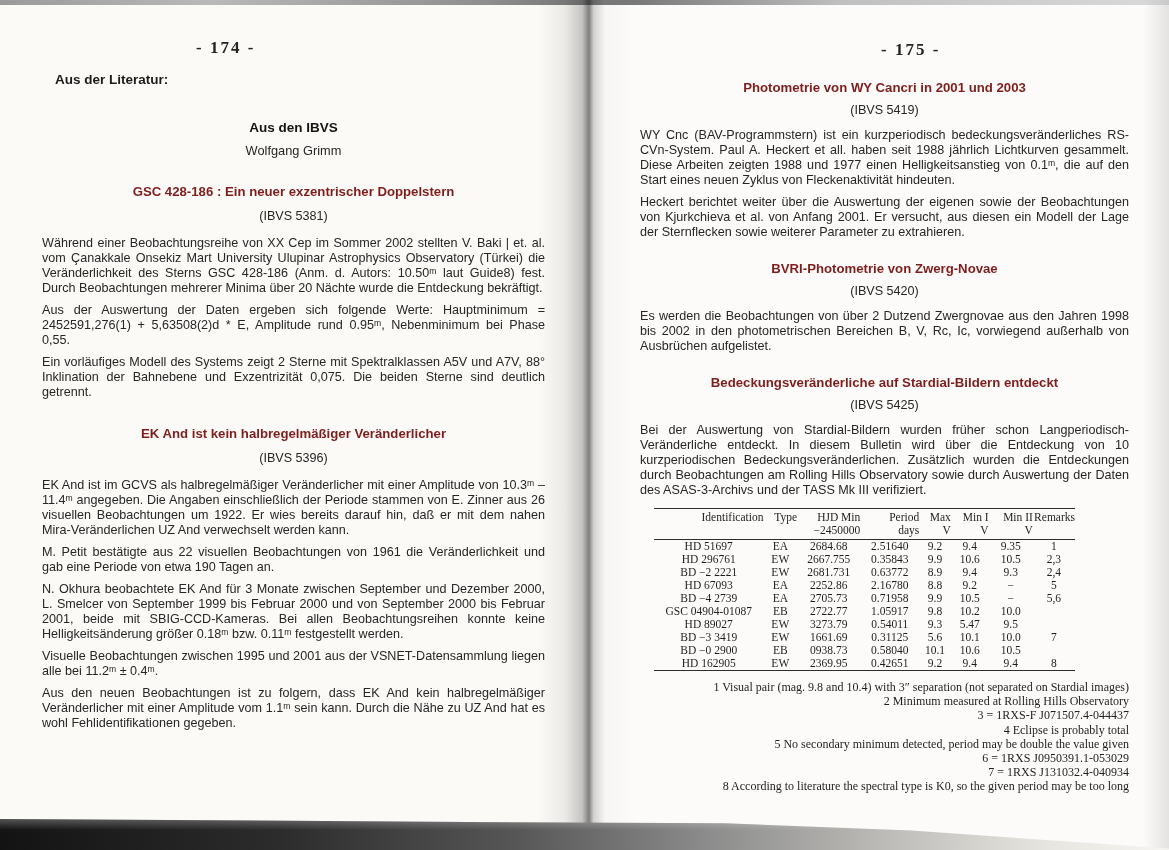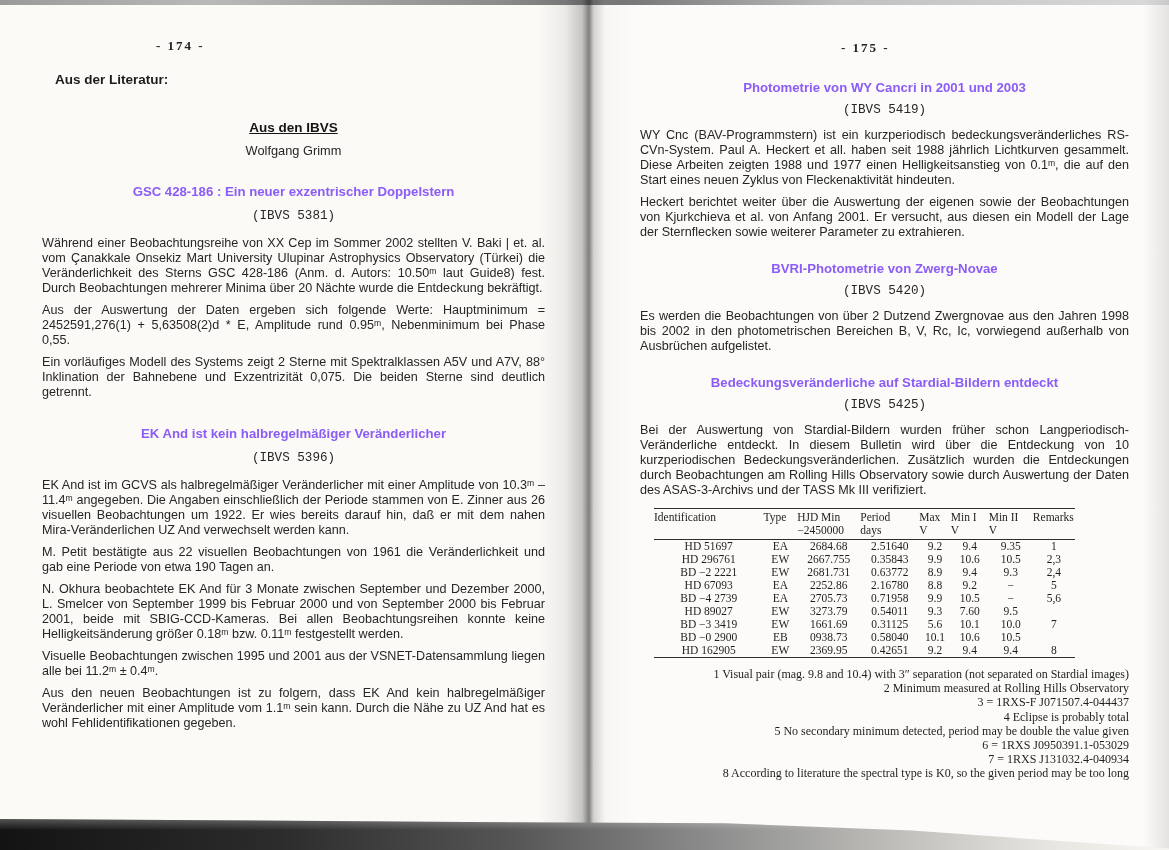--- a/index.html
+++ b/index.html
@@ -27,45 +27,45 @@
   .bottom-shadow{position:absolute;left:0;bottom:0;width:100%;height:36px;
     background:linear-gradient(to right,#131313 0%,#2c2c2c 24%,#565656 44%,#8a8a8a 60%,#bdbcb8 76%,#e8e6e1 90%,#f6f5f1 100%);
     clip-path:polygon(0 14%,40% 22%,62% 26%,78% 46%,92% 78%,100% 96%,100% 100%,0 100%);}
   .bottom-shadow::after{content:"";position:absolute;inset:0;
     background:linear-gradient(to bottom,rgba(255,255,255,.40),rgba(255,255,255,0) 45%);}
   .right-shade{position:absolute;top:0;right:0;width:26px;height:100%;
     background:linear-gradient(to left,rgba(140,140,140,.22),rgba(140,140,140,0));}
 
   
   .pagenum{position:absolute;font-family:"Liberation Serif","DejaVu Serif",serif;
-    font-size:13px;font-weight:bold;color:#242424;letter-spacing:2px;}
+    font-size:17px;font-weight:bold;color:#242424;letter-spacing:2px;margin-left:40px;}
   #pagenum-left{left:156px;top:38px;}
   #pagenum-right{left:841px;top:40px;}
 
   .lead{position:absolute;left:55px;top:72px;font-weight:bold;font-size:13.5px;color:#1c1c1c;}
 
   .content{position:absolute;color:#262626;font-size:12.6px;line-height:15px;}
   #content-left{left:42px;top:120px;width:503px;}
   #content-right{left:640px;top:80px;width:489px;}
 
-  .h-main{text-align:center;font-weight:bold;font-size:13.5px;color:#141414;margin:0 0 8px;text-decoration:underline;}
+  .h-main{text-align:center;font-weight:bold;font-size:13.5px;color:#141414;margin:0 0 8px;}
   .h-author{text-align:center;font-size:12.8px;margin:0;}
-  .sec-title{text-align:center;font-weight:bold;font-size:13.2px;color:#8b5cf6;margin:26px 0 0;}
+  .sec-title{text-align:center;font-weight:bold;font-size:13.2px;color:#7f1d1d;margin:26px 0 0;}
   .content-right .sec-title,#content-right .sec-title{margin-top:21px;}
   #content-right .sec-title.first{margin-top:0;}
-  .sec-ibvs{text-align:center;font-size:12.6px;margin:10px 0 12px;font-family:Liberation Mono, monospace;}
+  .sec-ibvs{text-align:center;font-size:12.6px;margin:10px 0 12px;}
   #content-right .sec-ibvs{margin:8px 0 10px;}
   p.body-p{margin:0 0 7px;text-align:justify;color:#262626;}
 
   
   .data-table{border-collapse:collapse;table-layout:fixed;width:421px;margin:10px 0 0 14px;
     font-family:"Liberation Serif","DejaVu Serif",serif;font-size:11.5px;color:#1e1e1e;
     border-top:1.4px solid #2e2e2e;border-bottom:1.4px solid #2e2e2e;}
   .data-table thead tr{border-bottom:1.2px solid #2e2e2e;}
-  .data-table th{font-weight:normal;padding:2px 0 3px;text-align:left;vertical-align:top;}
+  .data-table th{font-weight:normal;padding:2px 0 3px;text-align:right;vertical-align:top;}
   .data-table td{padding:0;text-align:center;line-height:13px;height:13px;white-space:nowrap;overflow:visible;}
   .th-l1,.th-l2{line-height:12.5px;}
 
   .footnotes{margin:9px 0 0 0;font-family:"Liberation Serif","DejaVu Serif",serif;
     font-size:12px;line-height:14.2px;color:#1e1e1e;text-align:right;}
   .fn{white-space:nowrap;}
 </style>
 </head>
 <body>
 
@@ -212,26 +212,36 @@
           <td>BD −4 2739</td>
           <td>EA</td>
           <td>2705.73</td>
           <td>0.71958</td>
           <td>9.9</td>
           <td>10.5</td>
           <td>−</td>
           <td>5,6</td>
         </tr>
       <tr>
+          <td>GSC 04904-01087</td>
+          <td>EB</td>
+          <td>2722.77</td>
+          <td>1.05917</td>
+          <td>9.8</td>
+          <td>10.2</td>
+          <td>10.0</td>
+          <td></td>
+        </tr>
+      <tr>
           <td>HD 89027</td>
           <td>EW</td>
           <td>3273.79</td>
           <td>0.54011</td>
           <td>9.3</td>
-          <td>7.60</td>
+          <td>5.47</td>
           <td>9.5</td>
           <td></td>
         </tr>
       <tr>
           <td>BD −3 3419</td>
           <td>EW</td>
           <td>1661.69</td>
           <td>0.31125</td>
           <td>5.6</td>
           <td>10.1</td>

